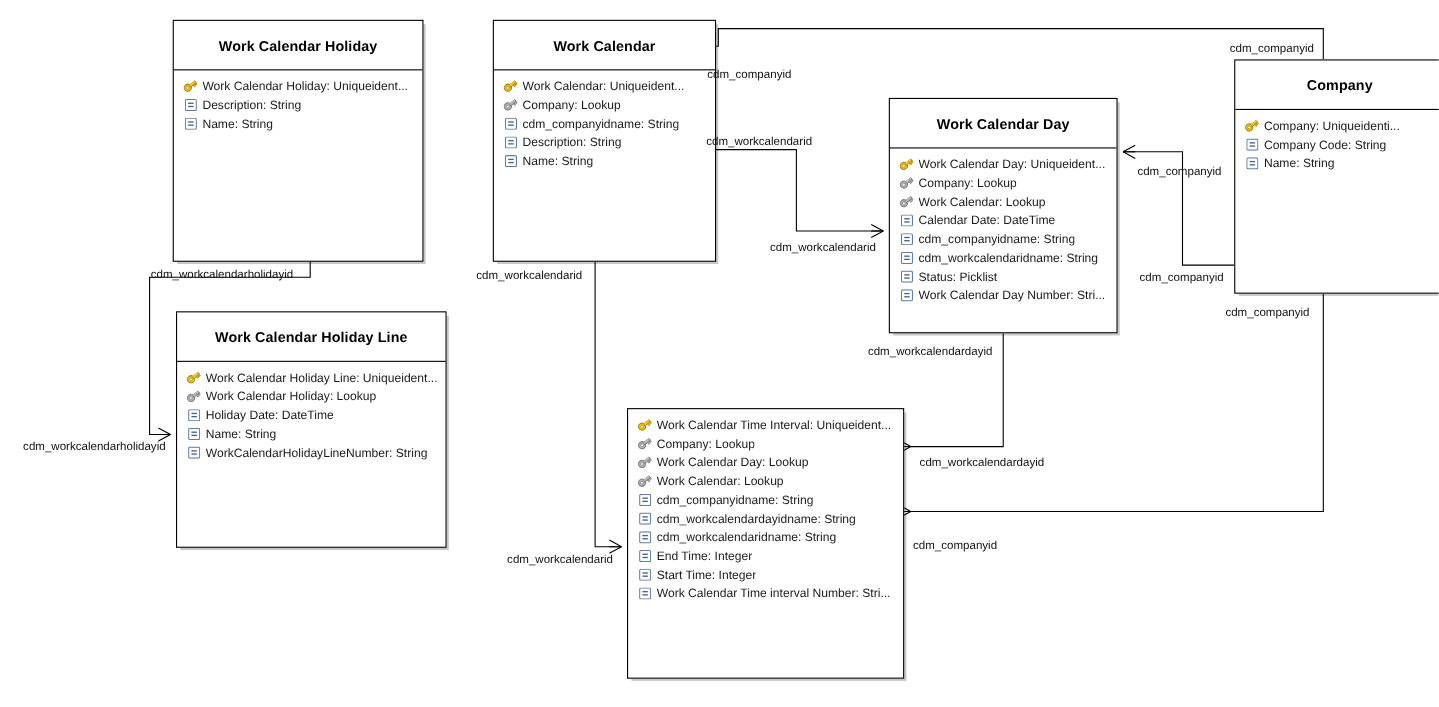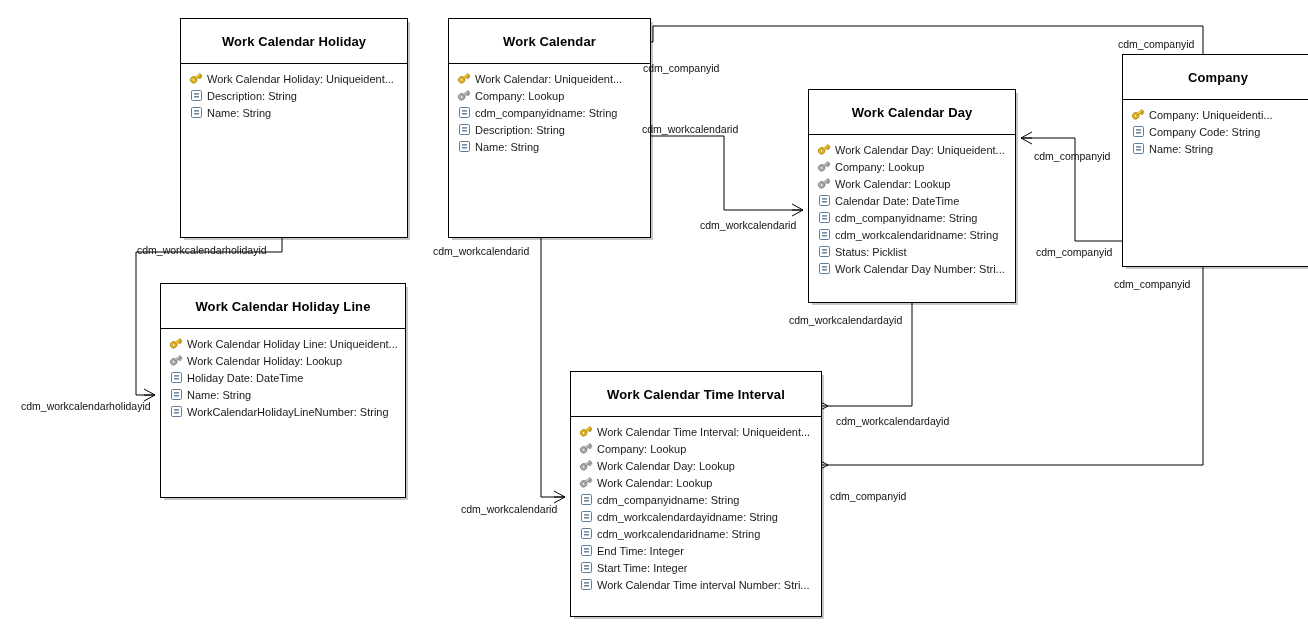--- a/index.html
+++ b/index.html
@@ -126,21 +126,21 @@
       </g>
       <path d="M 282,238 L 282,252 L 136,252 L 136,395 L 155,395" fill="none" stroke="#000000" stroke-width="1"></path>
       <g>
         <line x1="155" y1="395" x2="144" y2="389" stroke="#000000" stroke-width="1"></line>
         <line x1="155" y1="395" x2="144" y2="395" stroke="#000000" stroke-width="1"></line>
         <line x1="155" y1="395" x2="144" y2="401" stroke="#000000" stroke-width="1"></line>
       </g>
     </svg>
 
   <div id="entity-layer">
-      <div class="entity" style="left: 180px; top: 18px; width: 228px; height: 220px;">
+      <div class="entity" style="left: 157px; top: 18px; width: 228px; height: 220px;">
         <div class="entity-header">
           <div class="entity-title">Work Calendar Holiday</div>
         </div>
         <div class="entity-body">
           <div class="attr-row">
             <span class="attr-icon">
               <svg width="14" height="13" viewBox="0 0 14 13">
                 <g transform="rotate(-38 7 6)">
                   <circle cx="4" cy="6" r="3.2" fill="#f0c419" stroke="#a8820c" stroke-width="0.9"></circle>
                   <circle cx="4" cy="6" r="1.25" fill="#ffffff" stroke="#a8820c" stroke-width="0.6"></circle>
@@ -447,23 +447,20 @@
                 <rect x="0.5" y="0.5" width="10" height="10" rx="1.2" ry="1.2" fill="#ffffff" stroke="#5f7d9e" stroke-width="1"></rect>
                 <rect x="3" y="3.3" width="5" height="1.2" fill="#41648c"></rect>
                 <rect x="3" y="6.2" width="5" height="1.2" fill="#41648c"></rect>
               </svg>
             </span>
             <span class="attr-label">WorkCalendarHolidayLineNumber: String</span>
           </div>
         </div>
       </div>
       <div class="entity" style="left: 570px; top: 371px; width: 252px; height: 246px;">
-        <div class="entity-header">
-          <div class="entity-title">Work Calendar Time Interval</div>
-        </div>
         <div class="entity-body">
           <div class="attr-row">
             <span class="attr-icon">
               <svg width="14" height="13" viewBox="0 0 14 13">
                 <g transform="rotate(-38 7 6)">
                   <circle cx="4" cy="6" r="3.2" fill="#f0c419" stroke="#a8820c" stroke-width="0.9"></circle>
                   <circle cx="4" cy="6" r="1.25" fill="#ffffff" stroke="#a8820c" stroke-width="0.6"></circle>
                   <rect x="6.3" y="4.9" width="6.6" height="2.2" fill="#f0c419" stroke="#a8820c" stroke-width="0.8"></rect>
                   <rect x="9.4" y="7.0" width="1.3" height="2.1" fill="#f0c419" stroke="#a8820c" stroke-width="0.7"></rect>
                   <rect x="11.5" y="7.0" width="1.2" height="1.6" fill="#f0c419" stroke="#a8820c" stroke-width="0.7"></rect>

